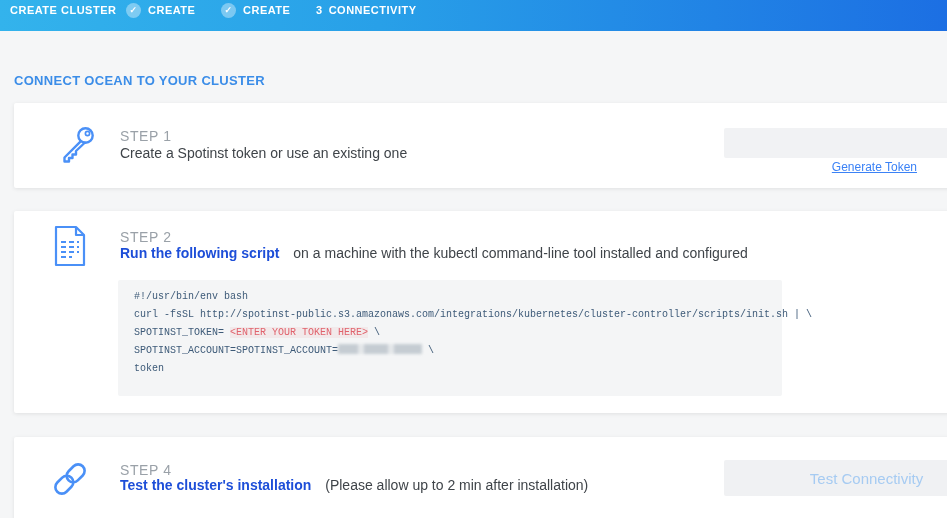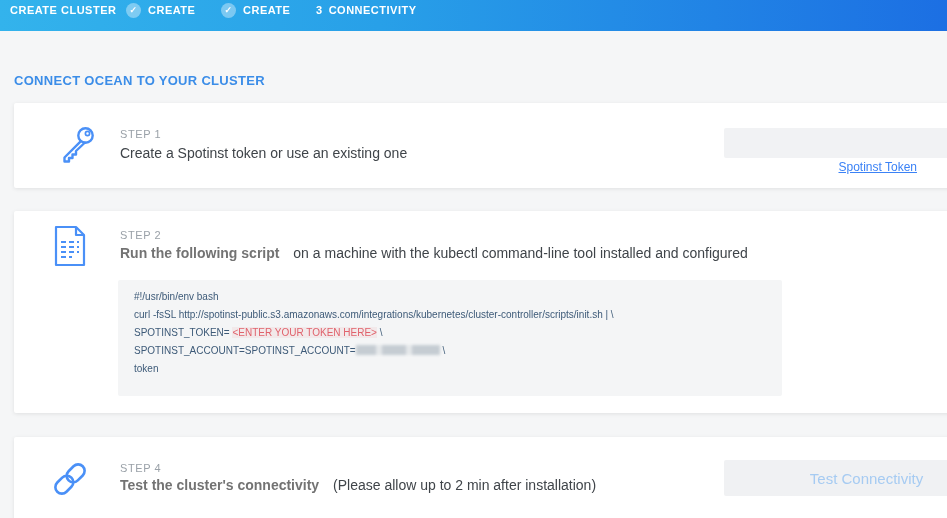--- a/index.html
+++ b/index.html
@@ -25,23 +25,23 @@
   .page-heading { position:absolute; left:14px; top:73px; font-size:13px; font-weight:700;
     color:#3b8de8; letter-spacing:.3px; }
 
   
   .card { position:absolute; left:14px; width:952px; background:#fff; border-radius:2px;
     box-shadow:0 1px 4px rgba(0,0,0,.09); }
   .card-1 { top:103px; height:85px; }
   .card-2 { top:211px; height:202px; }
   .card-3 { top:437px; height:110px; }
 
-  .step-label { position:absolute; font-size:11px; color:#9aa1a8; letter-spacing:.6px; }
+  .step-label { position:absolute; font-size:14px; color:#9aa1a8; letter-spacing:.6px; }
   .step-title { position:absolute; font-size:14px; color:#3f4449; }
-  .step-title b { font-weight:700; color:#737373; }
+  .step-title b { font-weight:700; color:#1d4ed8; }
   .title-rest { margin-left:10px; }
 
   .icon-box { position:absolute; }
   .icon-box svg { display:block; }
 
   
   .card-1 .icon-box { left:43px; top:19px; }
   .card-1 .step-label { left:106px; top:25px; }
   .card-1 .step-title { left:106px; top:42px; }
   .token-input { position:absolute; left:710px; top:25px; width:300px; height:30px;
@@ -49,21 +49,21 @@
     font-family:"Liberation Sans",sans-serif; font-size:13px; color:#3f4449; outline:none; }
   .generate-token { position:absolute; right:49px; top:57px; font-size:12px; color:#3b82f6;
     text-decoration:underline; cursor:pointer; }
 
   
   .card-2 .icon-box { left:38px; top:14px; }
   .card-2 .step-label { left:106px; top:18px; }
   .card-2 .step-title { left:106px; top:34px; }
   .code { position:absolute; left:104px; top:69px; width:664px; height:116px;
     background:#f4f5f6; border-radius:2px; padding:8px 16px;
-    font-family:Liberation Sans, sans-serif; font-size:10px; line-height:18px;
+    font-family:Liberation Mono, monospace; font-size:10px; line-height:18px;
     color:#3d5a78; }
   .code-line { white-space:pre; }
   .tok-red { color:#e0626c; background:rgba(224,98,108,.08); }
   .redacted { display:inline-block; width:84px; height:10px; vertical-align:-1px;
     background:linear-gradient(90deg,#b6bfc7 0 20px,#dfe3e6 20px 26px,#b6bfc7 26px 50px,#dfe3e6 50px 56px,#b6bfc7 56px 84px);
     filter:blur(1.6px); opacity:.75; border-radius:1px; }
 
   
   .card-3 .icon-box { left:34px; top:20px; }
   .card-3 .step-label { left:106px; top:25px; }
@@ -102,21 +102,21 @@
     <span class="icon-box">
       <svg width="42" height="42" viewBox="0 0 42 42" fill="none" stroke="#4a90f7" stroke-width="2.4" stroke-linejoin="round" stroke-linecap="round">
         <circle cx="28.5" cy="13.5" r="7.2"></circle>
         <circle cx="30.5" cy="11.5" r="2.1" stroke-width="1.7"></circle>
         <path d="M23.4 19.6 L7.5 35.5 L7.5 39.5 L12 39.5 L12 36 L15.5 36 L15.5 32.5 L19 32.5 L19 29 L28 20.5"></path>
       </svg>
     </span>
     <div class="step-label">STEP 1</div>
     <div class="step-title">Create a Spotinst token or use an existing one</div>
     <input class="token-input" type="text" value="" style="">
-    <a class="generate-token">Spotinst Token</a>
+    <a class="generate-token">Generate Token</a>
   </section>
 
   <section class="card card-2">
     <span class="icon-box">
       <svg width="36" height="42" viewBox="0 0 36 42" fill="none" stroke="#4a90f7" stroke-width="2.2" stroke-linejoin="round">
         <path d="M4 2 L24 2 L32 10 L32 40 L4 40 Z"></path>
         <path d="M24 2 L24 10 L32 10"></path>
         <g stroke-width="2" stroke-dasharray="5 3">
           <line x1="9" y1="17" x2="27" y2="17"></line>
           <line x1="9" y1="22" x2="27" y2="22"></line>
@@ -143,18 +143,18 @@
     <span class="icon-box">
       <svg width="44" height="44" viewBox="0 0 44 44" fill="none" stroke="#4a90f7" stroke-width="2.6">
         <g transform="rotate(-45 22 22)">
           <rect x="4" y="15.5" width="20" height="13" rx="6.5"></rect>
           <rect x="20" y="15.5" width="20" height="13" rx="6.5"></rect>
         </g>
       </svg>
     </span>
     <div class="step-label">STEP 4</div>
     <div class="step-title">
-      <b>Test the cluster's connectivity</b><span class="title-rest"> (Please allow up to 2 min after installation)</span>
+      <b>Test the cluster's installation</b><span class="title-rest"> (Please allow up to 2 min after installation)</span>
     </div>
     <button class="test-btn">Test Connectivity</button>
   </section>
 
 </div>
 
 </body></html>

